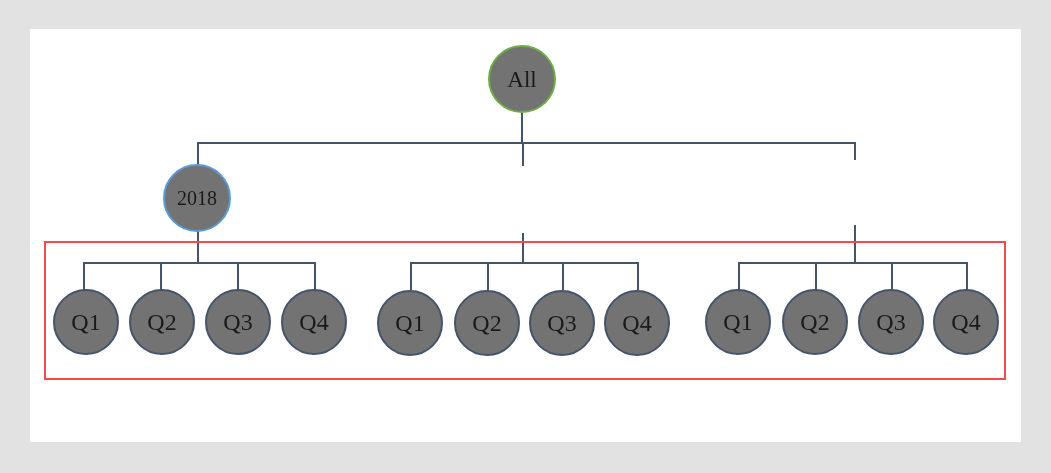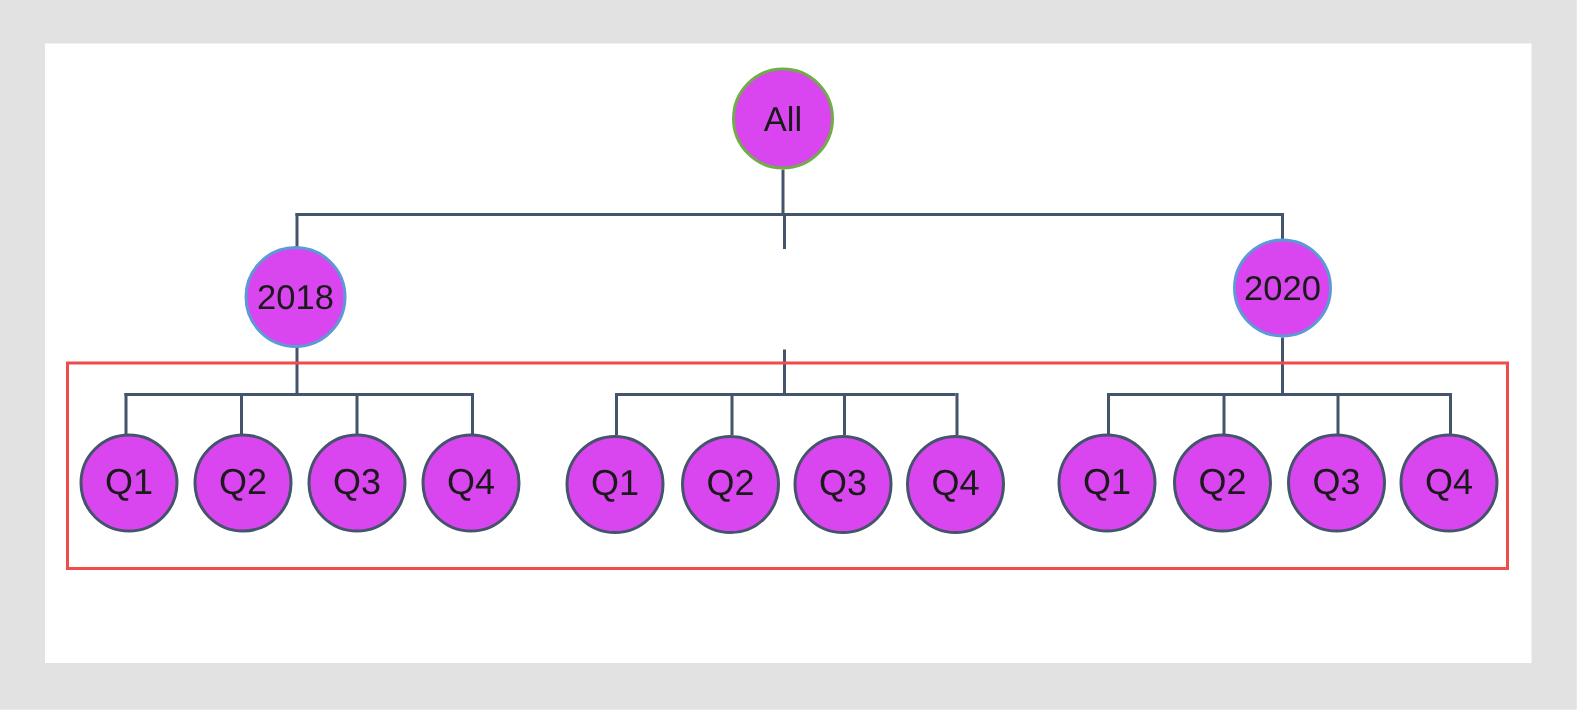--- a/index.html
+++ b/index.html
@@ -21,31 +21,32 @@
     left: 30px;
     top: 29px;
     width: 991px;
     height: 413px;
     background: #ffffff;
   }
   
   .node {
     position: absolute;
     border-radius: 50%;
-    background: #d946ef;
+    background: #737373;
     display: flex;
     align-items: center;
     justify-content: center;
     color: #1a1a1a;
     box-sizing: border-box;
     z-index: 3;
+    font-family: Liberation Serif, serif;
   }
   .node .lbl { line-height: 1; }
   .node-root    { border: 2.5px solid #70ad47; font-size: 23px; }
-  .node-year    { border: 2.5px solid #5b9bd5; font-size: 23px; }
+  .node-year    { border: 2.5px solid #5b9bd5; font-size: 20px; }
   .node-quarter { border: 2.5px solid #44546a; font-size: 24px; }
   .v-line {
     position: absolute;
     width: 1.5px;
     background: #44546a;
     z-index: 1;
   }
   .h-line {
     position: absolute;
     height: 1.5px;
@@ -99,23 +100,20 @@
 
   <div class="highlight-box"></div>
 
   <div class="node node-root" style="left:488px; top:45px; width:68px; height:68px;">
     <span class="lbl">All</span>
   </div>
 
   <div class="node node-year" style="left:163px; top:164px; width:68px; height:68px;">
     <span class="lbl">2018</span>
   </div>
-  <div class="node node-year" style="left:822px; top:159px; width:66px; height:66px;">
-    <span class="lbl">2020</span>
-  </div>
 
   <div class="node node-quarter" style="left:53px; top:289px; width:66px; height:66px;">
     <span class="lbl">Q1</span>
   </div>
   <div class="node node-quarter" style="left:129px; top:289px; width:66px; height:66px;">
     <span class="lbl">Q2</span>
   </div>
   <div class="node node-quarter" style="left:205px; top:289px; width:66px; height:66px;">
     <span class="lbl">Q3</span>
   </div>

